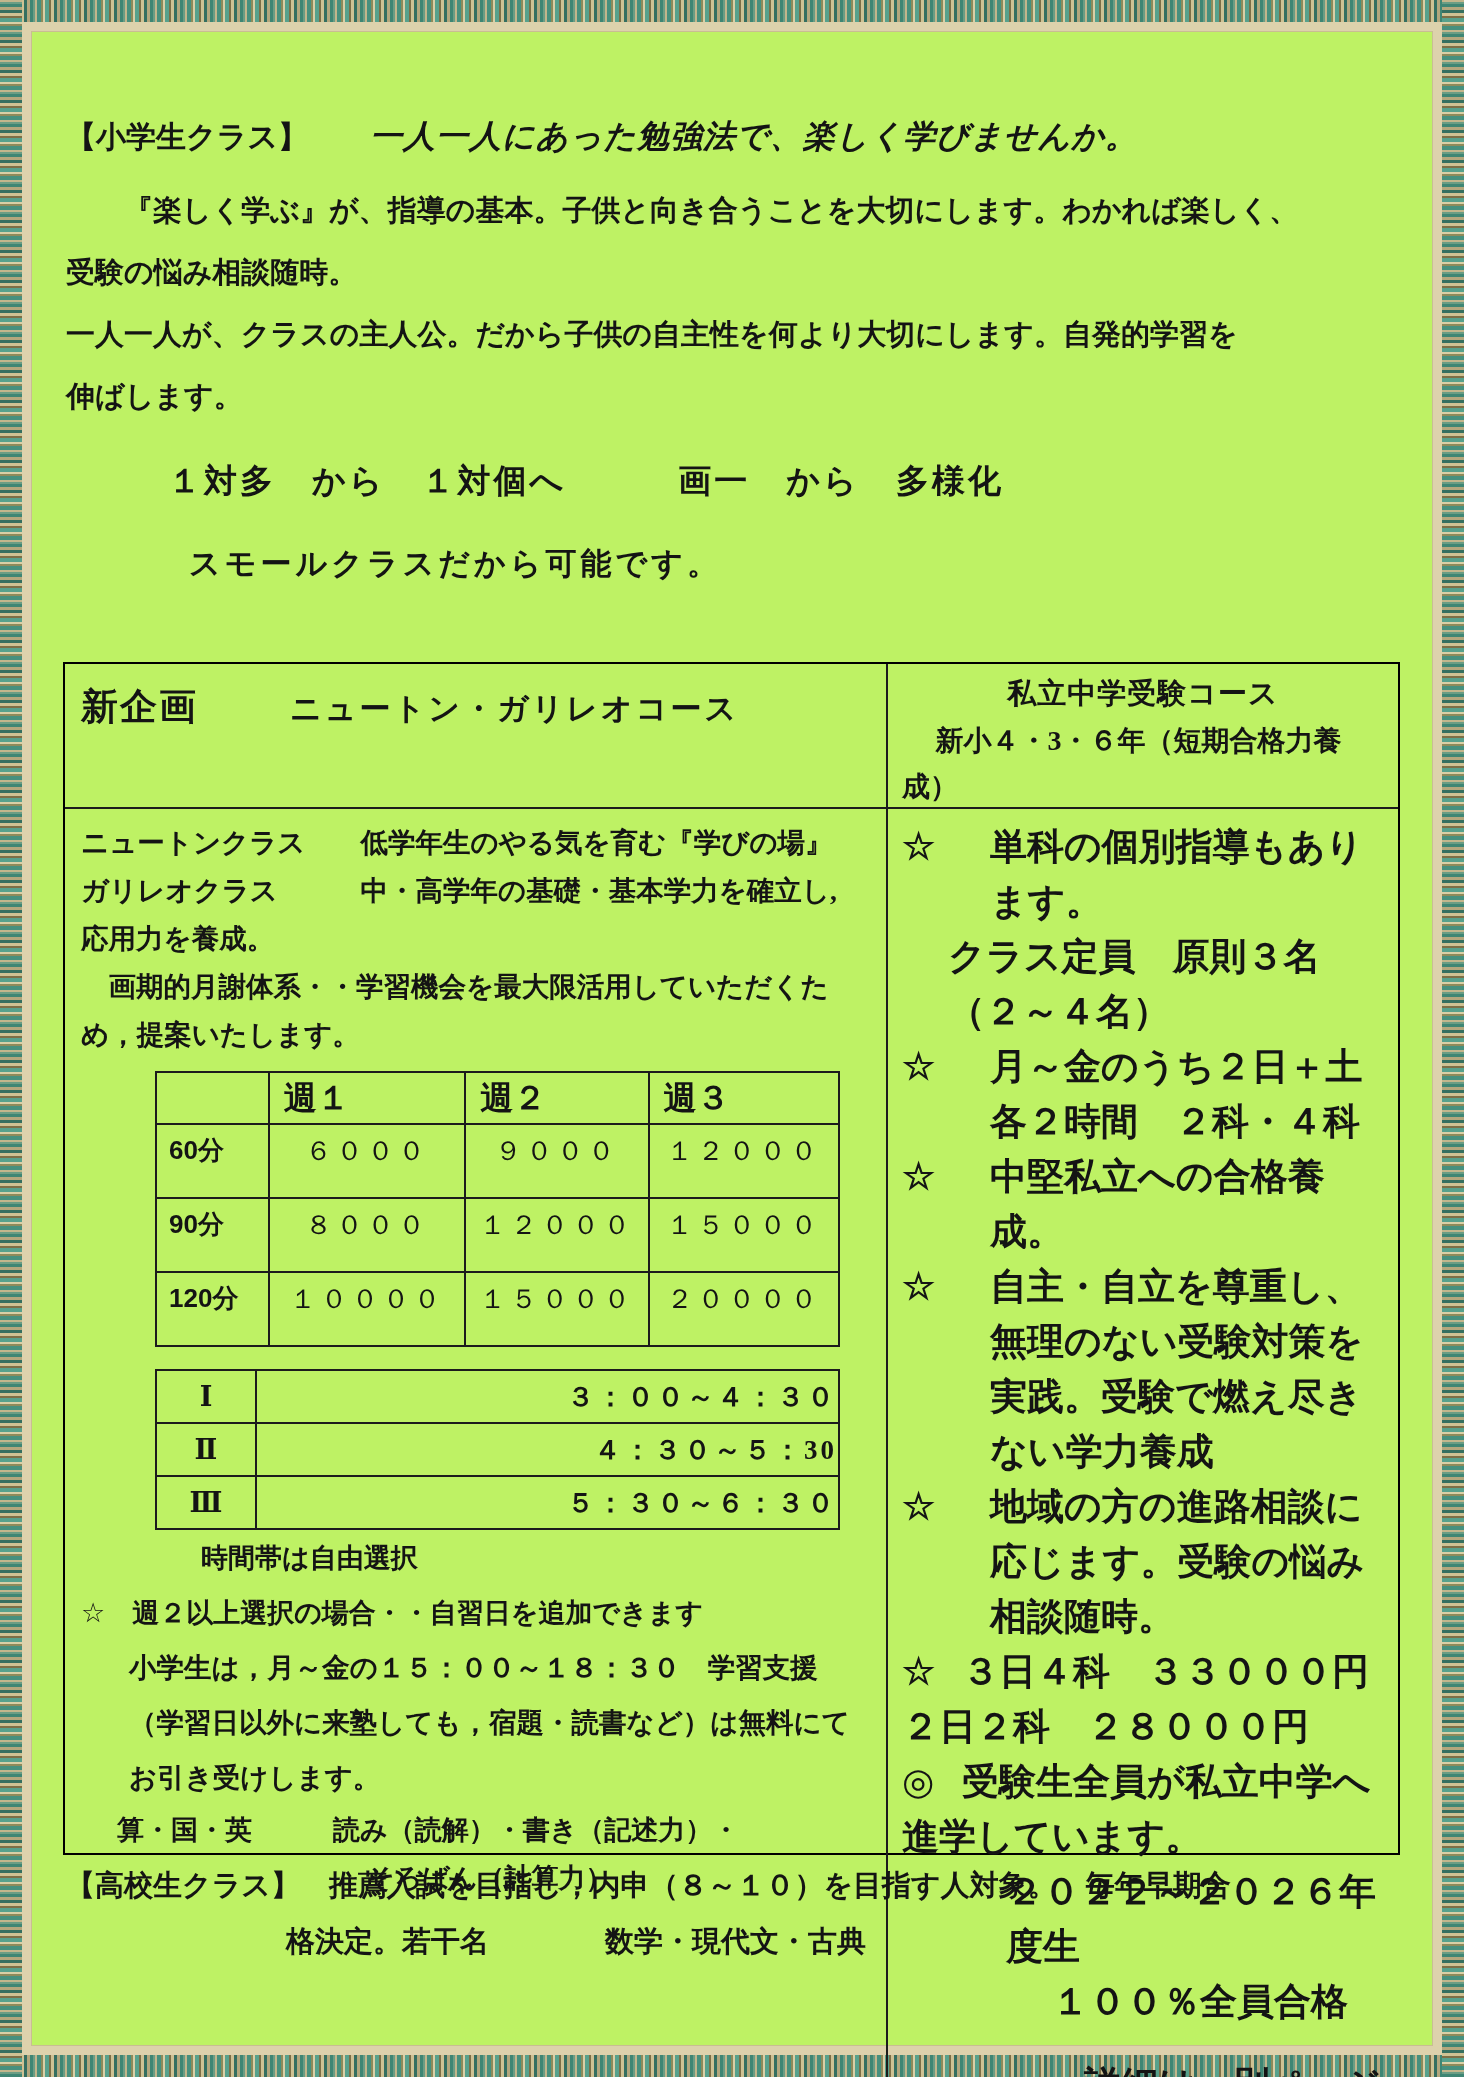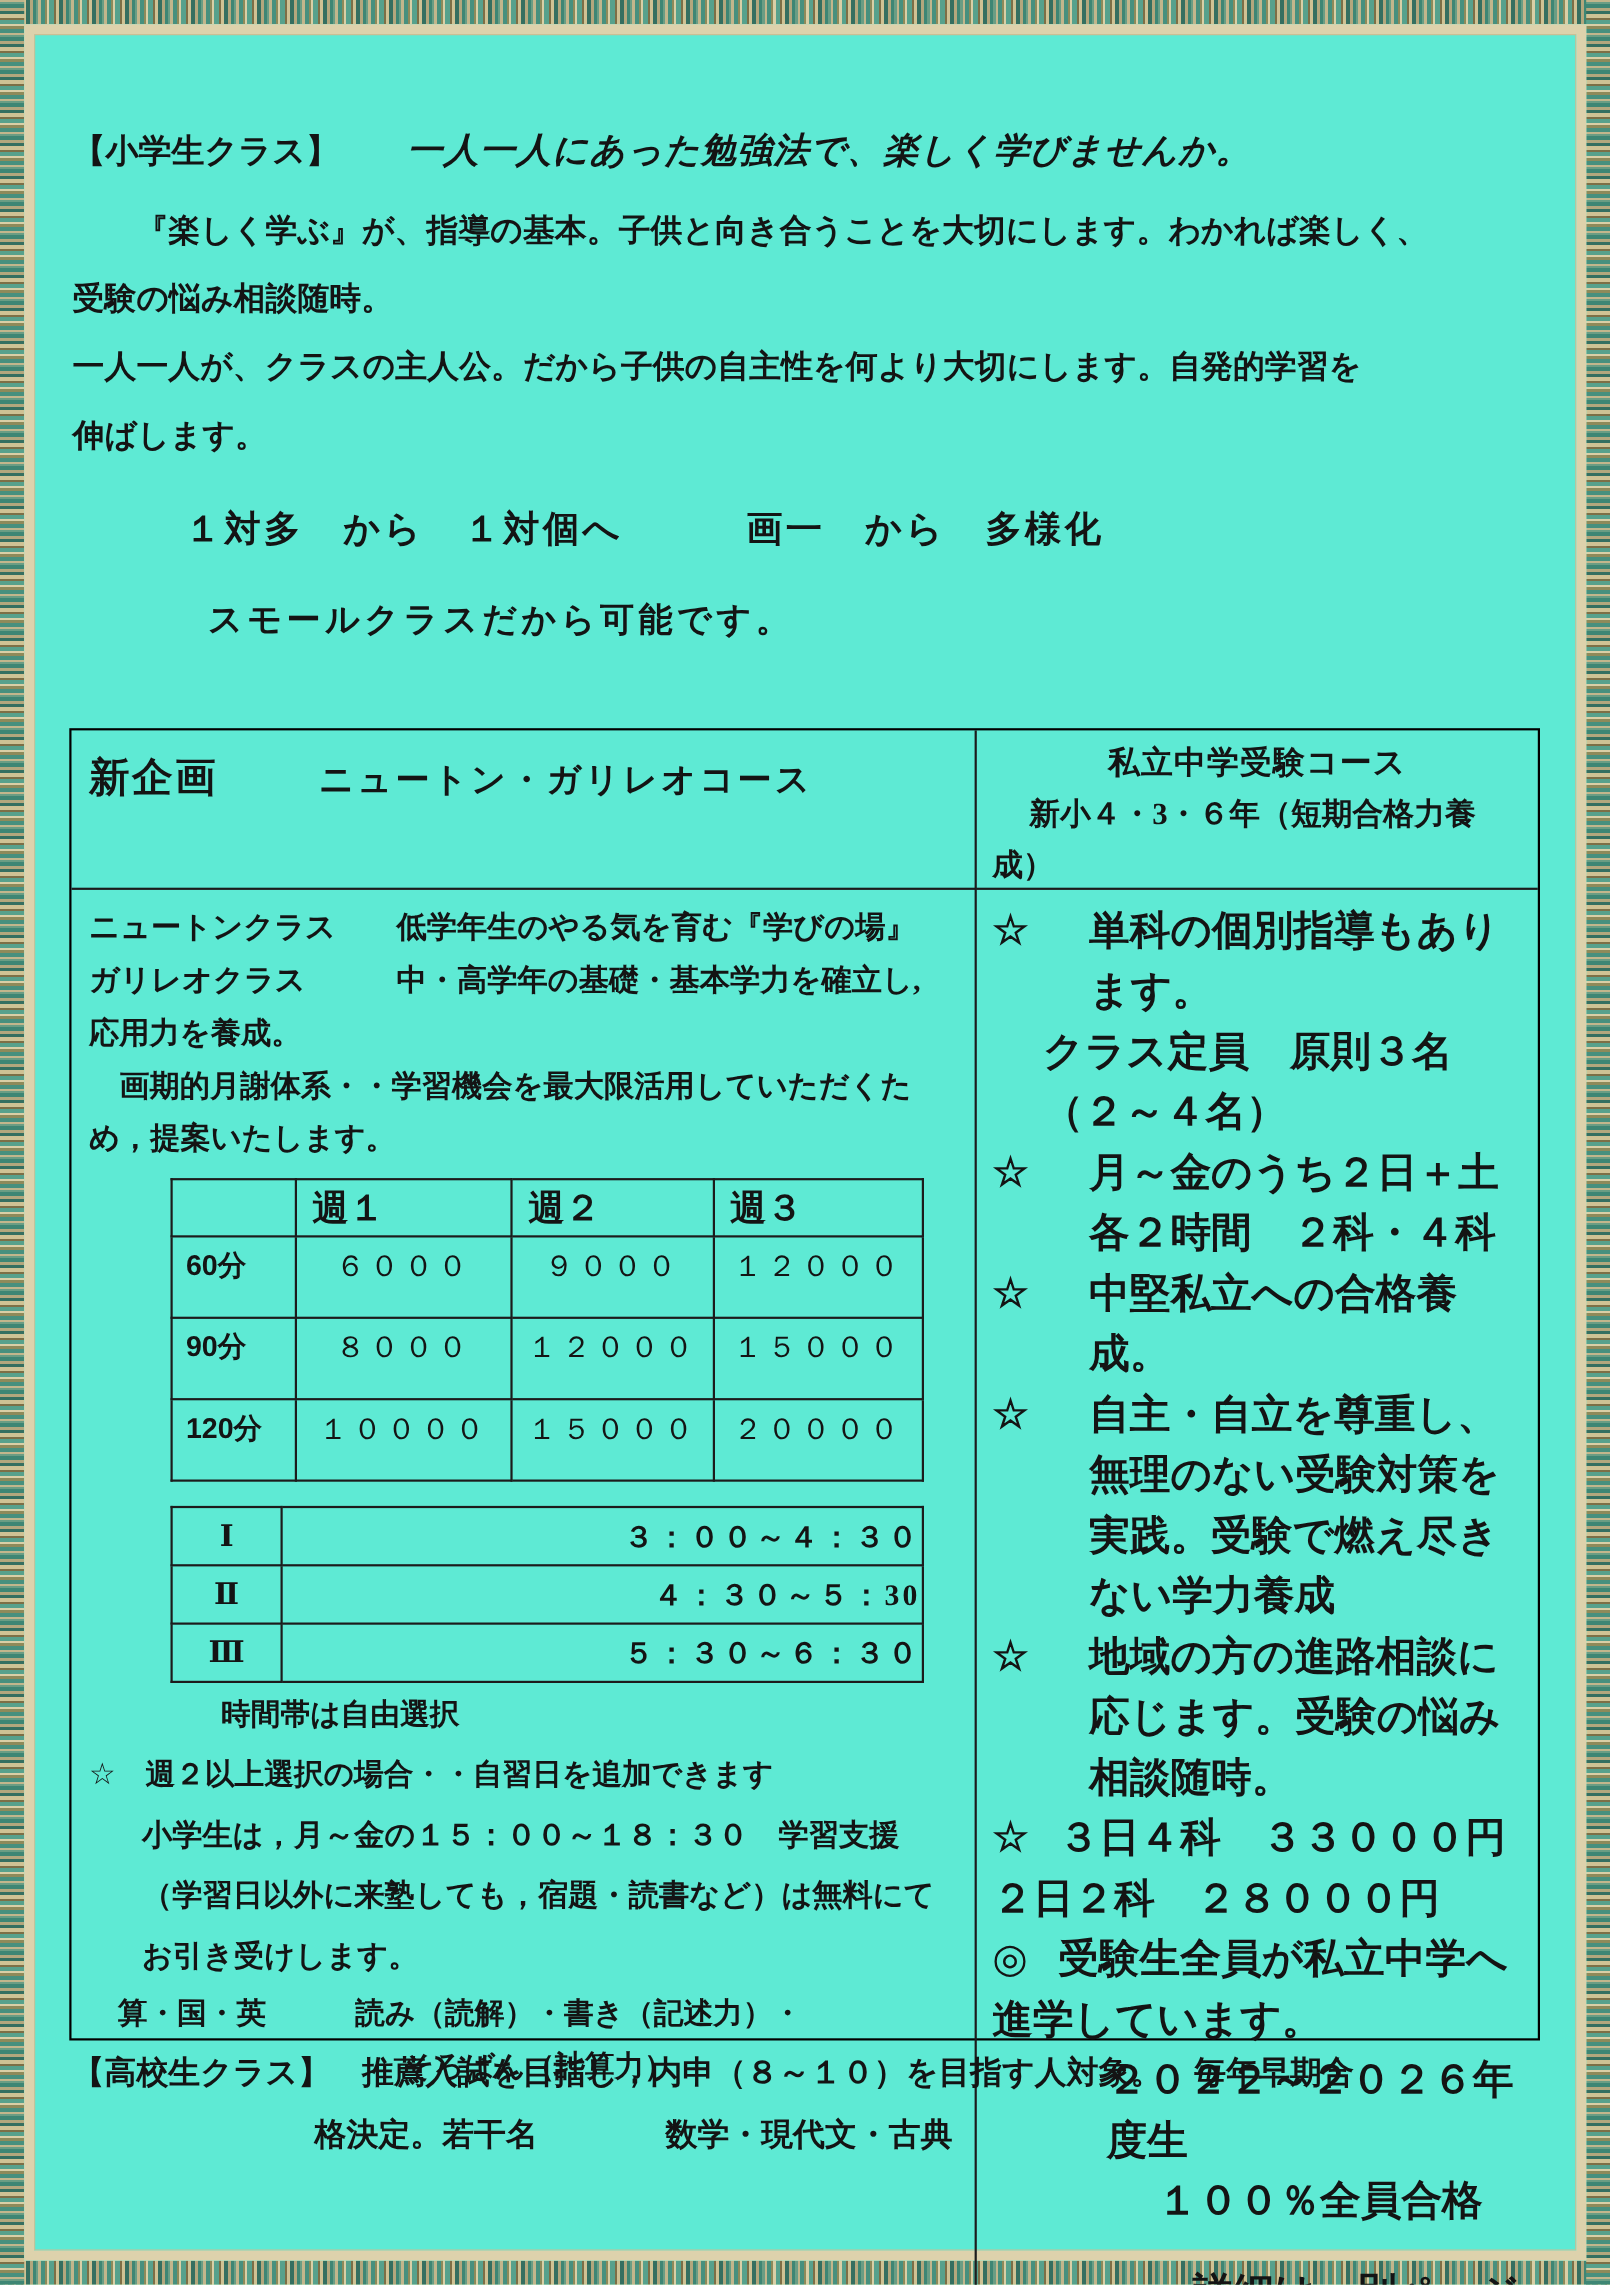--- a/index.html
+++ b/index.html
@@ -21,21 +21,21 @@
     background:repeating-linear-gradient(0deg,
       #3e8674 0 3px,#6a9d84 3px 5px,#c2b68c 5px 7px,#47907e 7px 11px,
       #8e8a5a 11px 13px,#d9cfa6 13px 15px,#57a18c 15px 19px,
       #7d6f46 19px 21px,#cfc294 21px 24px,#356f60 24px 27px,#b3a77d 27px 30px);}
   .edge.top{top:0;} .edge.bottom{bottom:0;} .edge.left{left:0;} .edge.right{right:0;}
 
   .page{
     position:absolute;inset:22px;z-index:6;
     border:9px solid #ddd2ac;
     box-shadow:inset 0 0 0 1px #c9bd93;
-    background:#5eead4;
+    background:#bef264;
   }
 
   
   .title-row{position:absolute;top:84px;left:35px;white-space:nowrap;}
   .title-bracket{font-family:"Liberation Sans","DejaVu Sans",sans-serif;font-weight:700;font-size:30px;}
   .title-headline{font-style:italic;font-weight:700;font-size:32px;margin-left:62px;letter-spacing:1px;}
 
   .intro{position:absolute;top:148px;left:35px;width:1336px;
     font-family:"Liberation Sans","DejaVu Sans",sans-serif;
     font-weight:600;font-size:29px;line-height:62px;}
@@ -78,21 +78,21 @@
   .pricing col.c1{width:113px;}.pricing col.c2{width:197px;}.pricing col.c3{width:184px;}.pricing col.c4{width:191px;}
 
   .times{margin-top:22px;width:685px;}
   .times td{height:53px;font-size:27px;}
   .times td.lab{width:100px;text-align:center;font-weight:700;}
   .times td.val{text-align:right;letter-spacing:3px;font-weight:600;}
 
   .time-note{margin-top:10px;margin-left:120px;font-family:"Liberation Sans","DejaVu Sans",sans-serif;font-weight:700;font-size:27px;}
   .note-star{margin-top:10px;font-family:"Liberation Sans","DejaVu Sans",sans-serif;font-weight:700;font-size:27px;line-height:54px;}
   .note-para{font-size:27.5px;font-weight:600;line-height:55px;margin-left:48px;width:730px;}
-  .note-sub1{margin-top:0;margin-left:26px;font-family:"Liberation Sans","DejaVu Sans",sans-serif;font-weight:700;font-size:27px;line-height:50px;}
+  .note-sub1{margin-top:0;margin-left:36px;font-family:"Liberation Sans","DejaVu Sans",sans-serif;font-weight:700;font-size:27px;line-height:50px;}
   .note-sub2{margin-left:286px;font-family:"Liberation Sans","DejaVu Sans",sans-serif;font-weight:700;font-size:27px;line-height:46px;}
 
   
   .rb{font-size:37px;font-weight:600;line-height:55px;}
   .bullet{padding-left:88px;text-indent:-88px;}
   .bullet .mk{display:inline-block;width:88px;text-indent:0;}
   .bullet.flush{padding-left:0;text-indent:0;}
   .bullet.flush .mk{width:60px;}
   .sub-line{padding-left:46px;}
   .year-line{padding-left:104px;}

